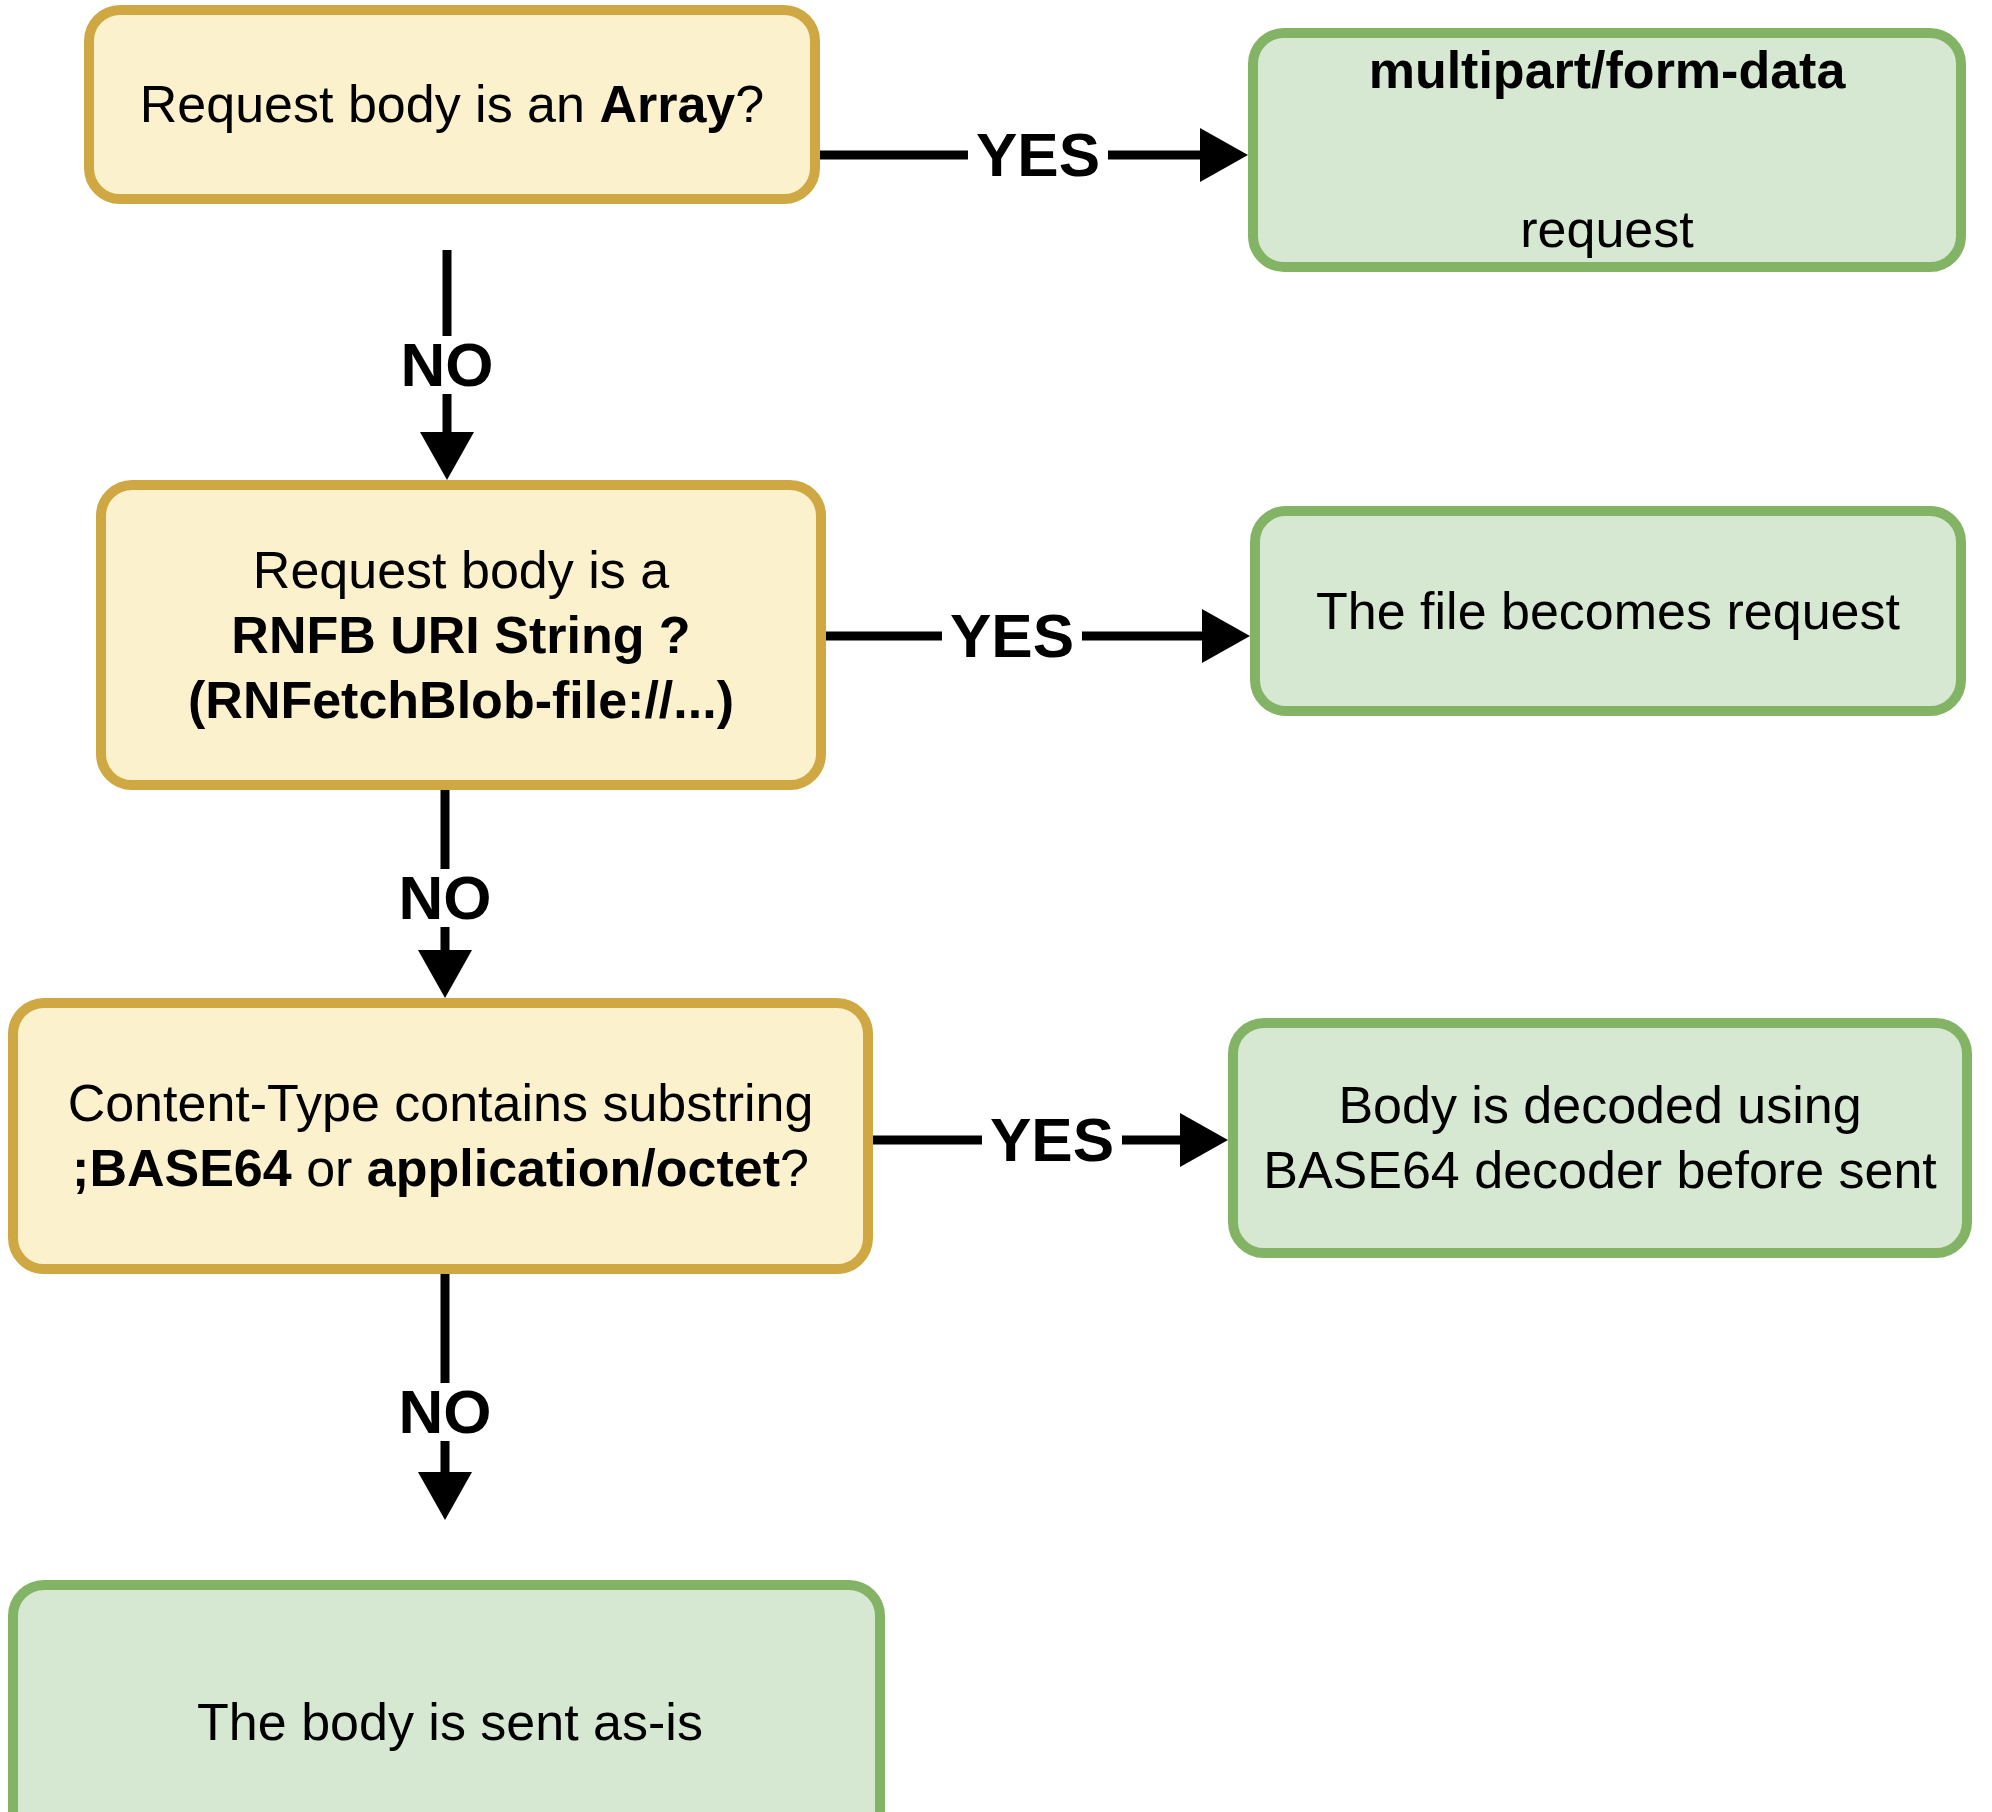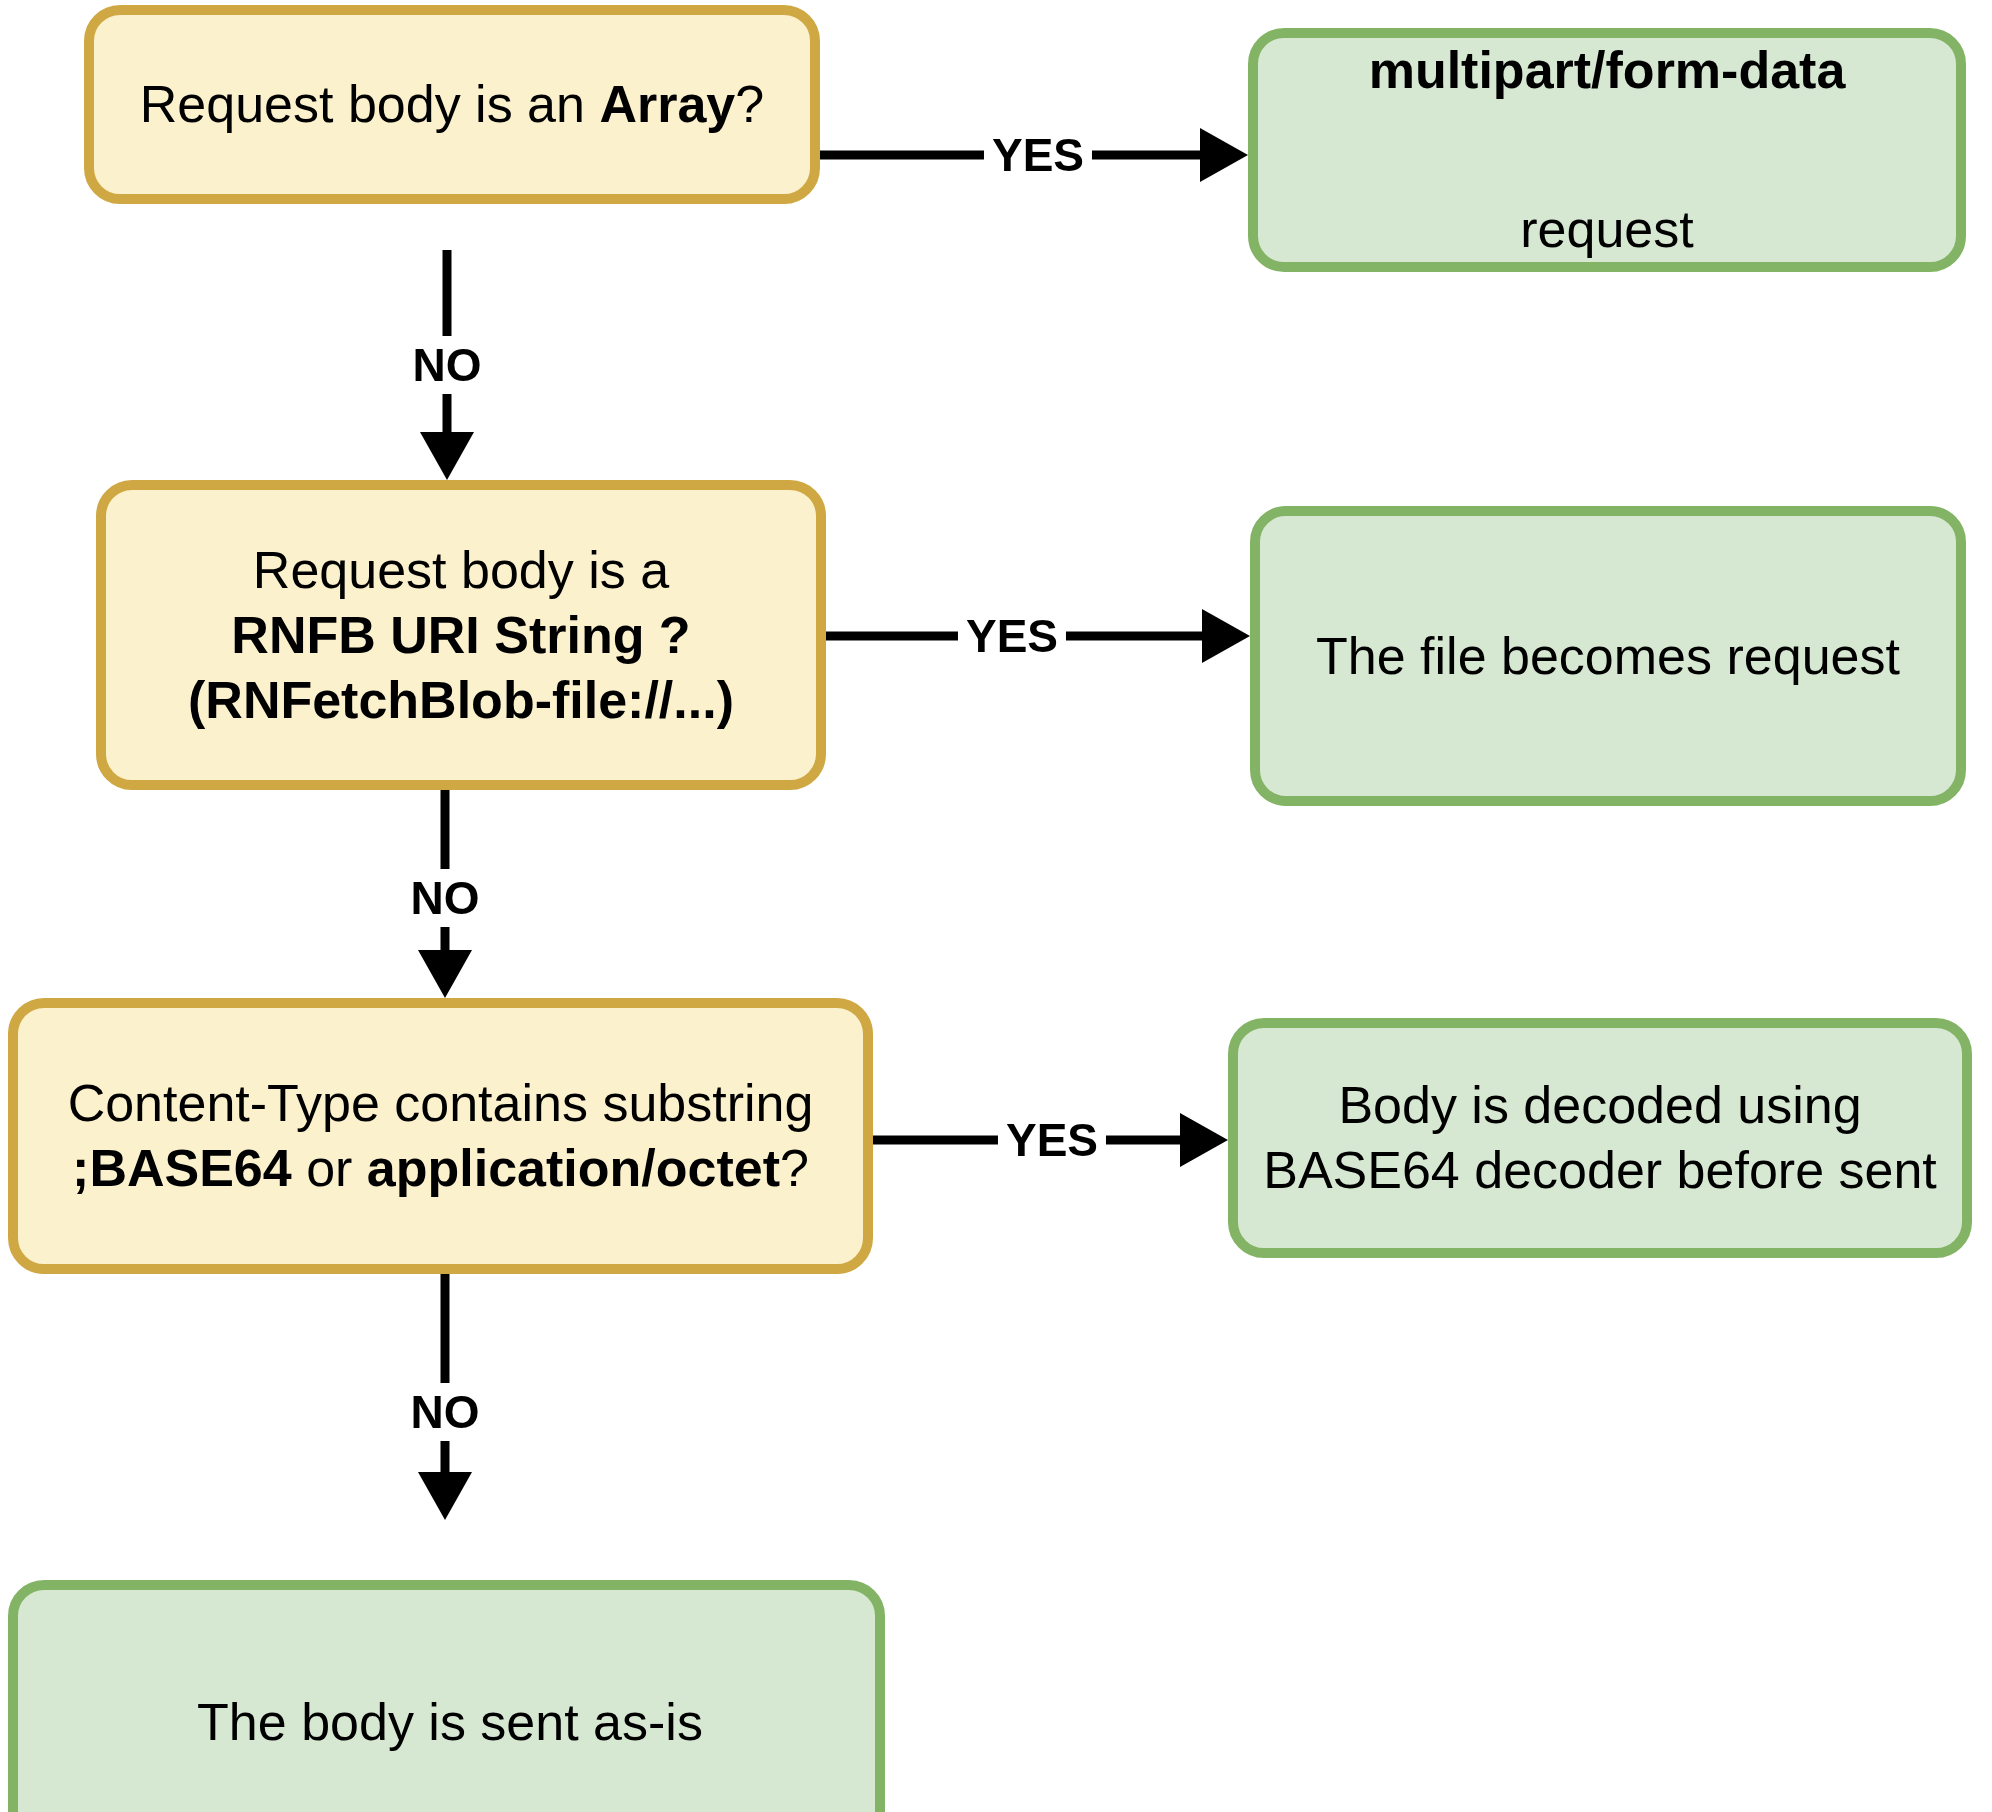--- a/index.html
+++ b/index.html
@@ -54,32 +54,32 @@
   svg.arrows line {
     stroke: var(--line);
     stroke-width: 9;
   }
   svg.arrows polygon { fill: var(--line); }
   .edge-label {
     position: absolute;
     transform: translate(-50%, -50%);
     background: var(--background);
     font-weight: bold;
-    font-size: 46px;
+    font-size: 62px;
     line-height: 58px;
     padding: 0 8px;
     color: var(--text);
     white-space: nowrap;
   }
 
   
   #node-q-array        { left: 84px;   top: 5px;    width: 736px; height: 199px; }
   #node-o-multipart    { left: 1248px; top: 28px;   width: 718px; height: 244px; justify-content: space-between; }
   #node-q-rnfb-uri     { left: 96px;   top: 480px;  width: 730px; height: 310px; }
-  #node-o-file-binary  { left: 1250px; top: 506px;  width: 716px; height: 300px; }
+  #node-o-file-binary  { left: 1250px; top: 506px;  width: 716px; height: 210px; }
   #node-q-content-type { left: 8px;    top: 998px;  width: 865px; height: 276px; }
   #node-o-base64       { left: 1228px; top: 1018px; width: 744px; height: 240px; }
   #node-o-as-is        { left: 8px;    top: 1580px; width: 877px; height: 285px; padding-left: 7px; }
 
   #label-array-yes { left: 1038px; top: 155px; }
   #label-array-no  { left: 447px;  top: 365px; }
   #label-uri-yes   { left: 1012px; top: 636px; }
   #label-uri-no    { left: 445px;  top: 898px; }
   #label-ct-yes    { left: 1052px; top: 1140px; }
   #label-ct-no     { left: 445px;  top: 1412px; }

